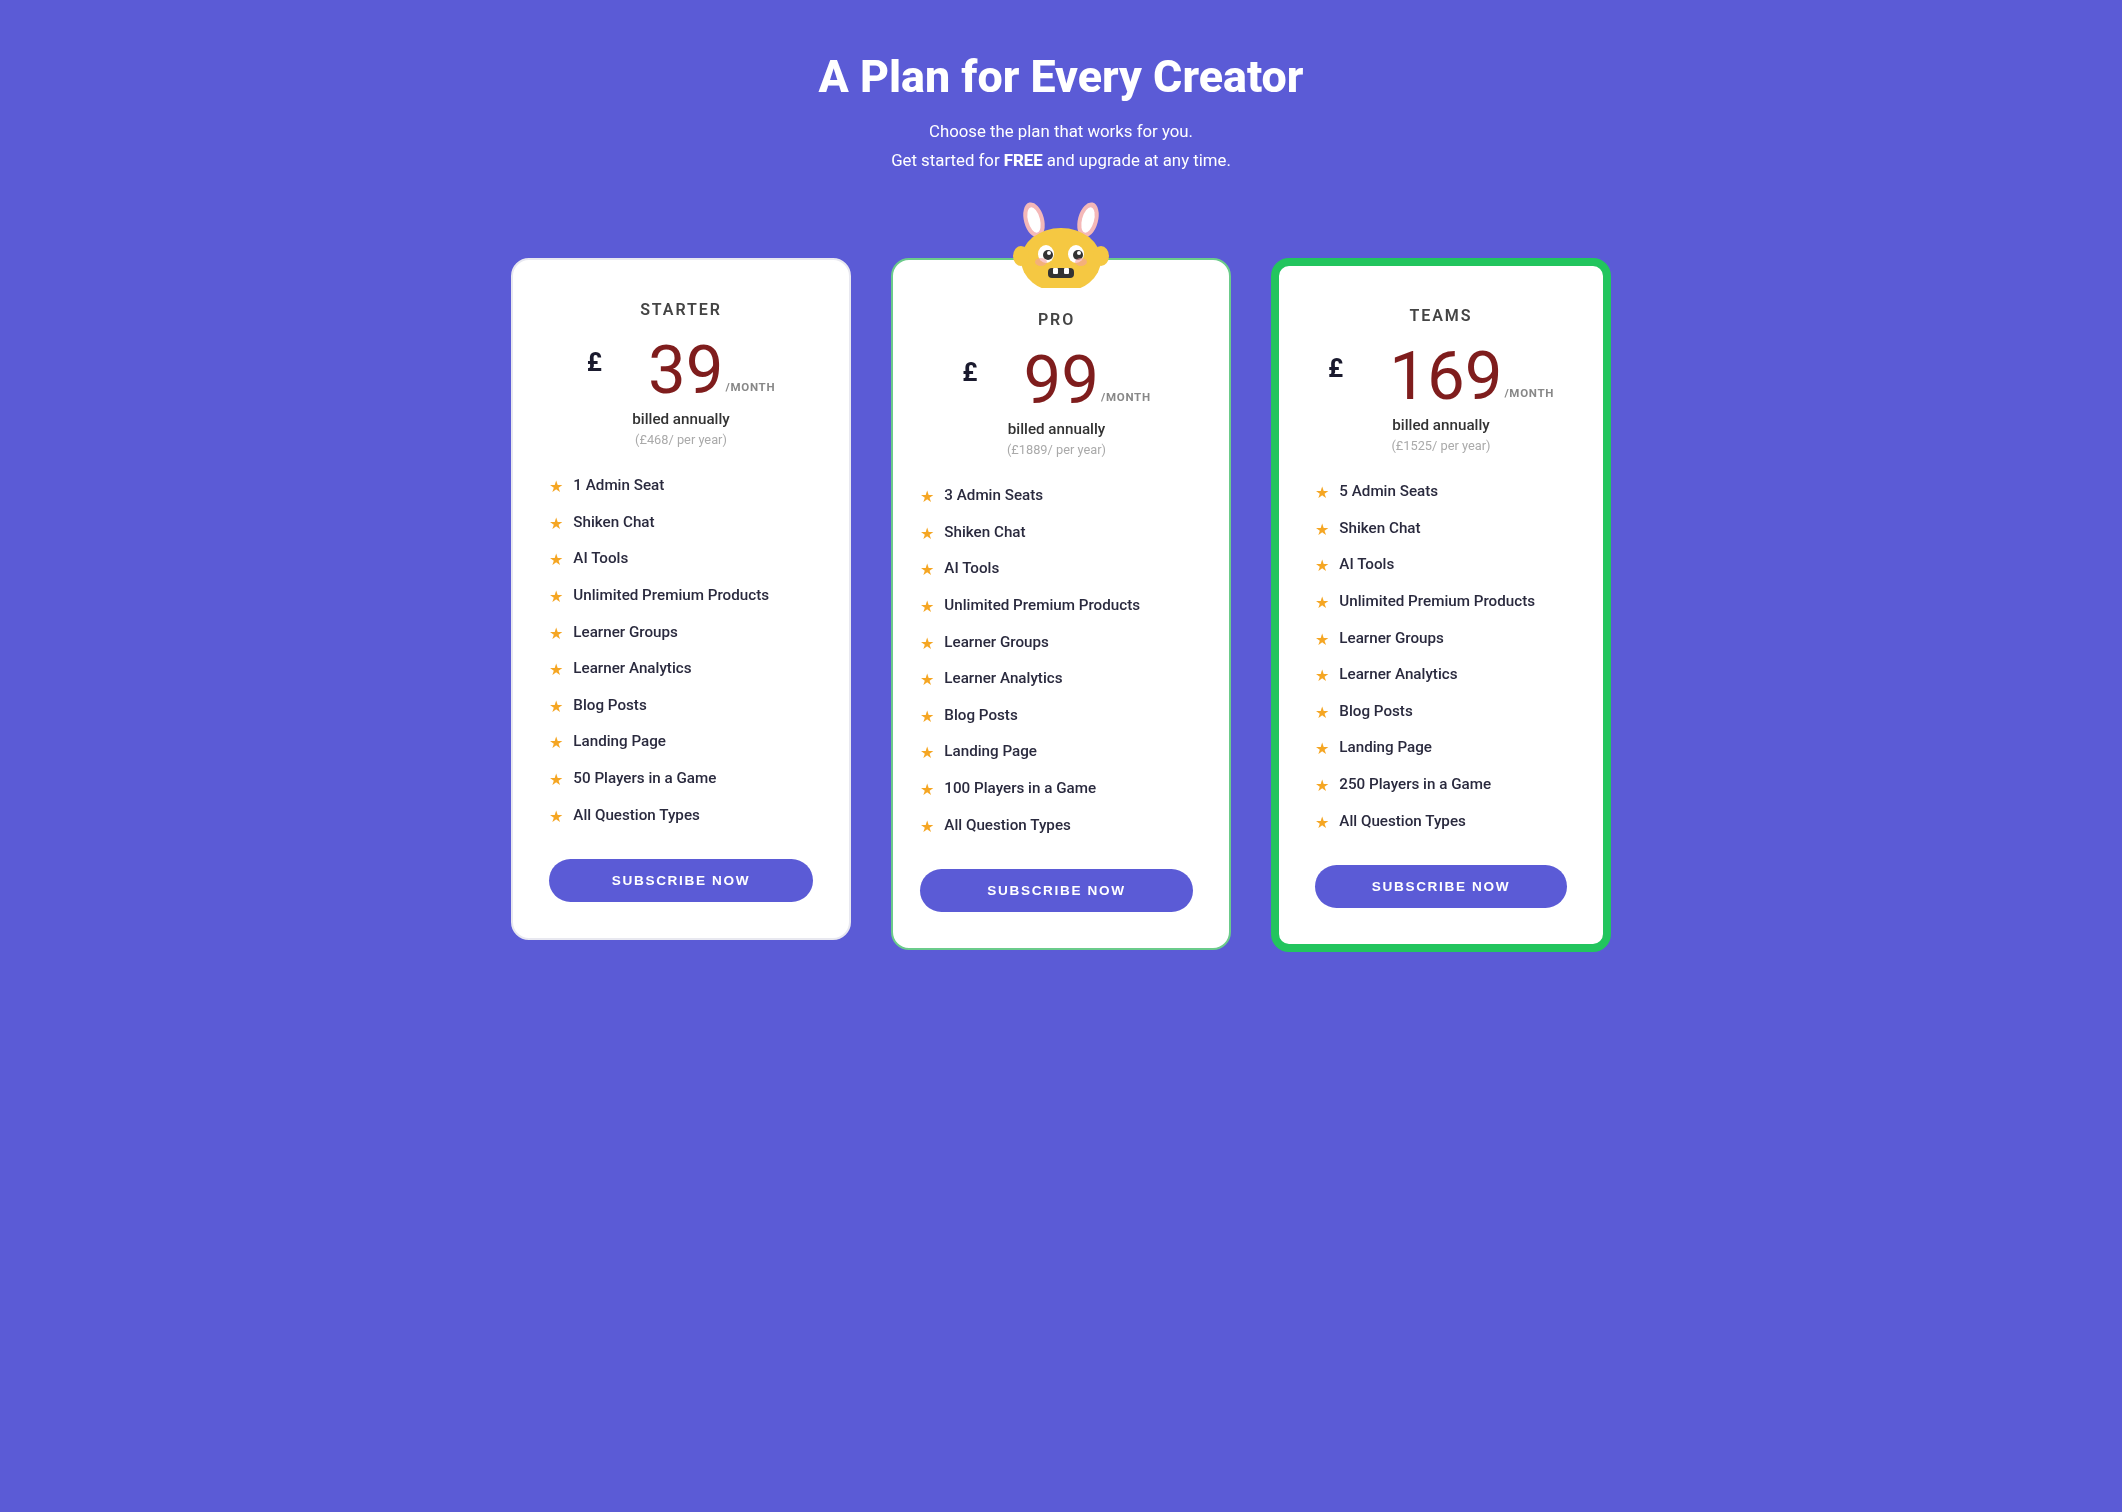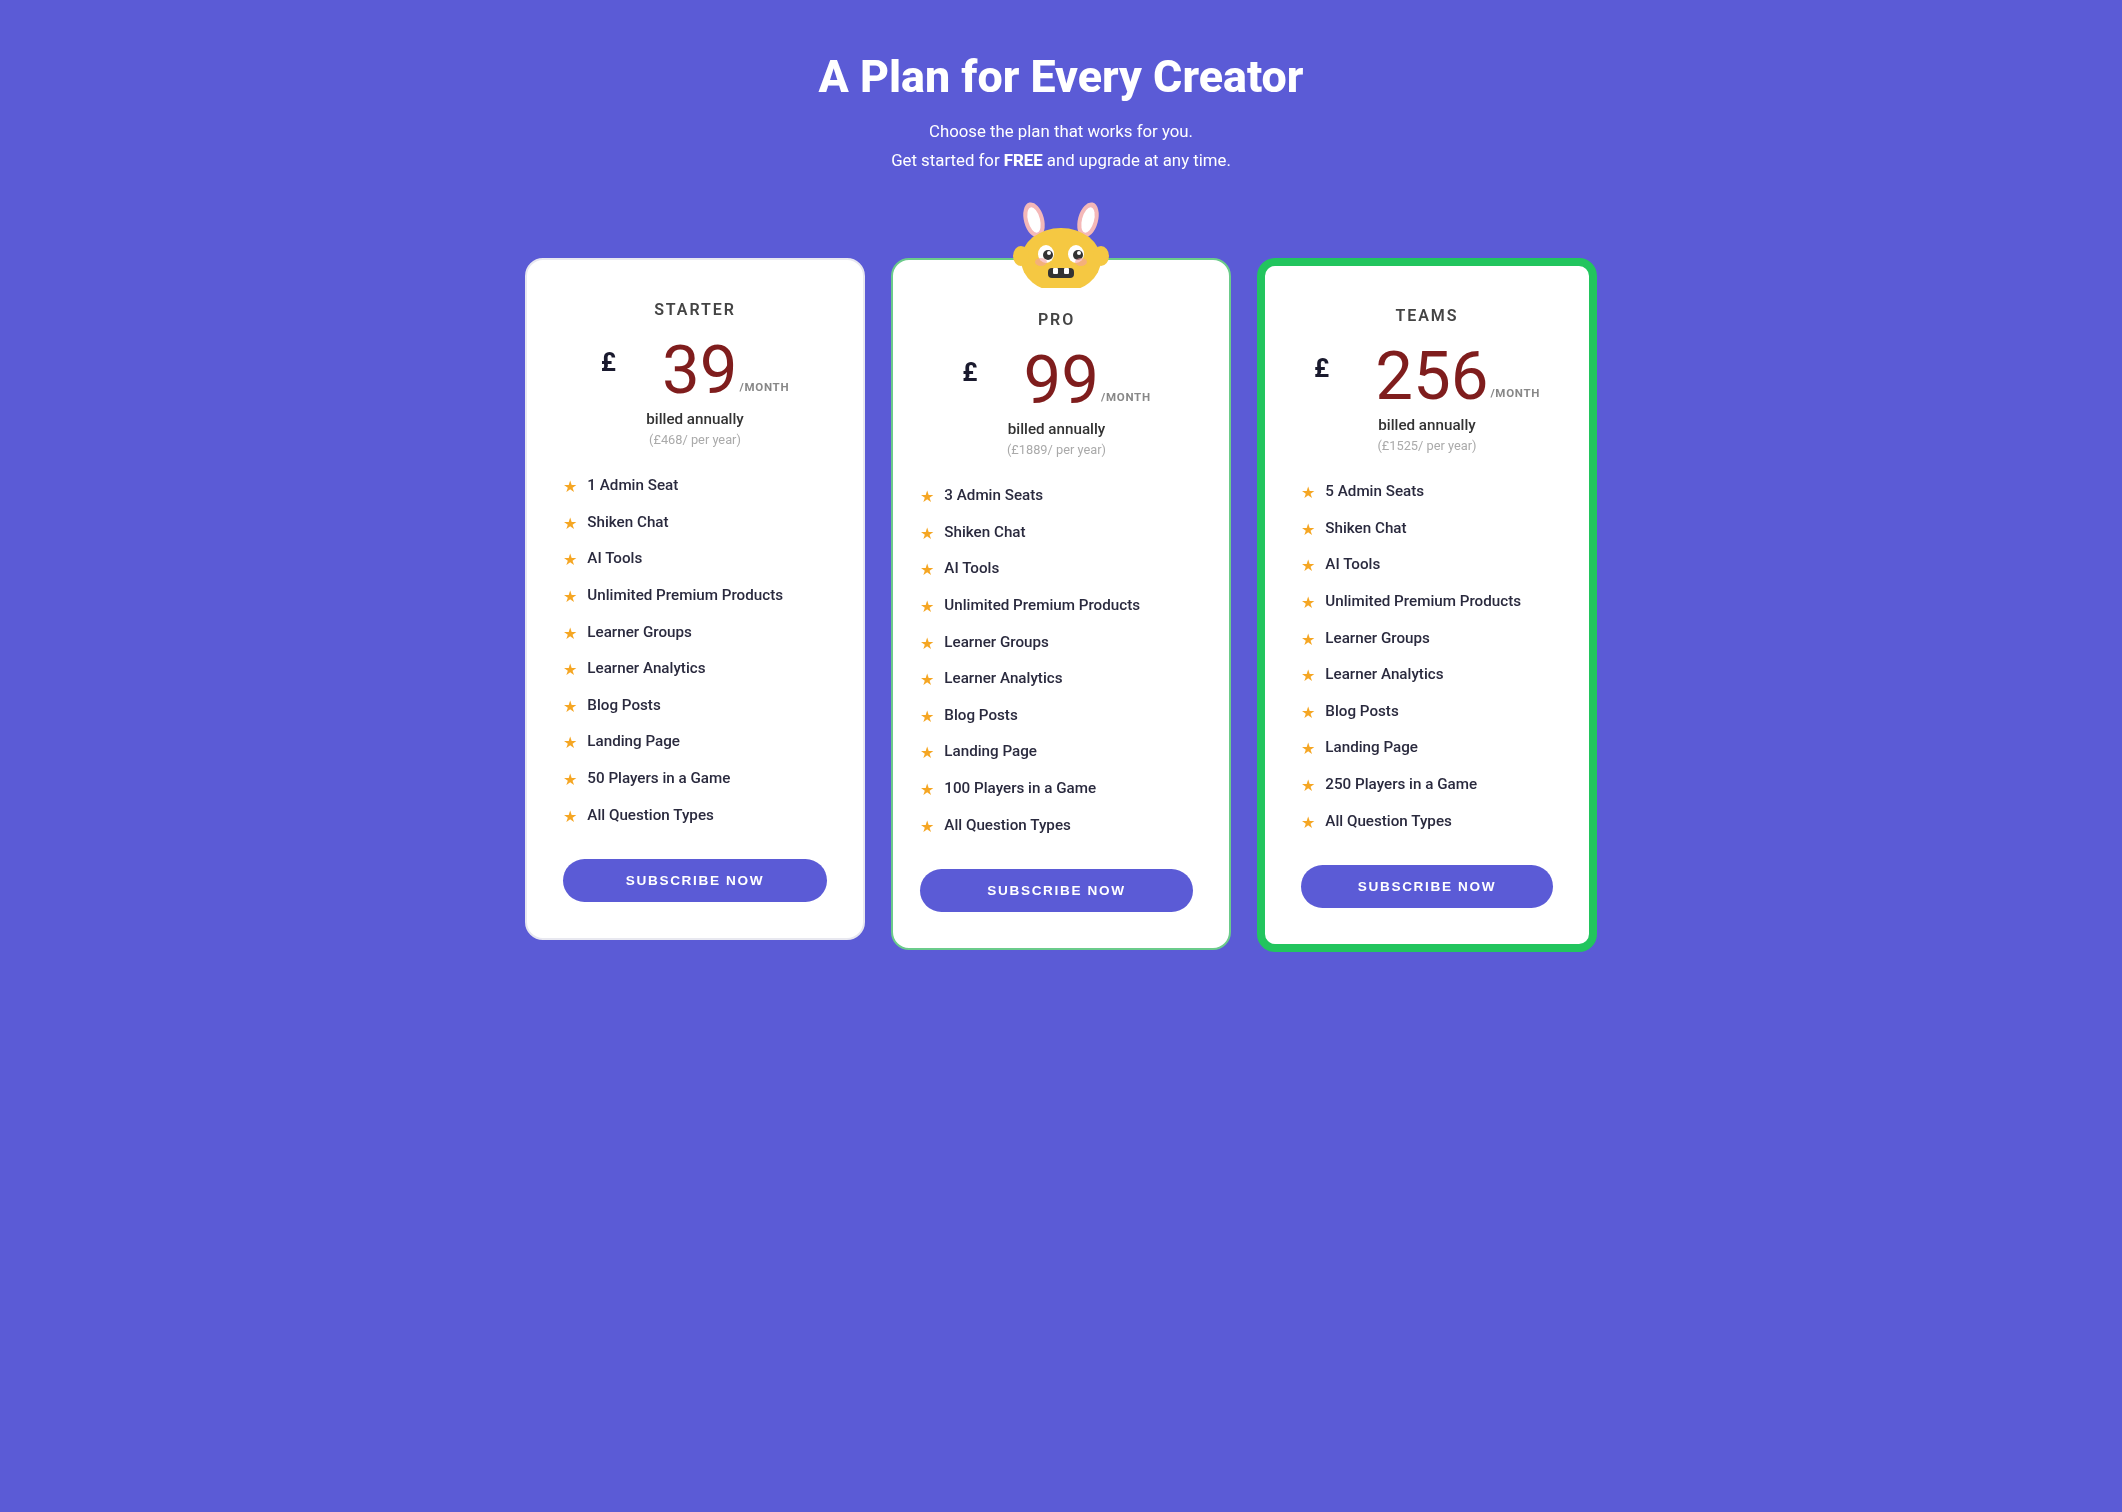--- a/index.html
+++ b/index.html
@@ -44,25 +44,25 @@
       z-index: 10;
     }
 
     .mascot {
       width: 110px;
       height: 90px;
     }
 
     .plans-container {
       display: flex;
-      gap: 12px;
+      gap: 0;
       align-items: flex-start;
       max-width: 1100px;
       width: 100%;
-      justify-content: center;
+      justify-content: space-between;
     }
 
     .plan-card {
       background: #fff;
       border-radius: 18px;
       padding: 40px 36px 36px;
       flex: 1;
       max-width: 340px;
       position: relative;
     }
@@ -331,21 +331,21 @@
           <span>All Question Types</span>
         </li>
     </ul>
     <button class="subscribe-btn">SUBSCRIBE NOW</button>
   </div>
 
   <div class="plan-card teams">
     <div class="plan-name">TEAMS</div>
     <div class="plan-price-row">
       <span class="price-currency">£</span>
-      <span class="price-amount">256</span>
+      <span class="price-amount">169</span>
       <span class="price-period">/MONTH</span>
     </div>
     <div class="billed-annually">billed annually</div>
     <div class="per-year">(£1525/ per year)</div>
     <ul class="feature-list">
       <li class="feature-item">
           <span class="star-icon">★</span>
           <span>5 Admin Seats</span>
         </li>
       <li class="feature-item">

